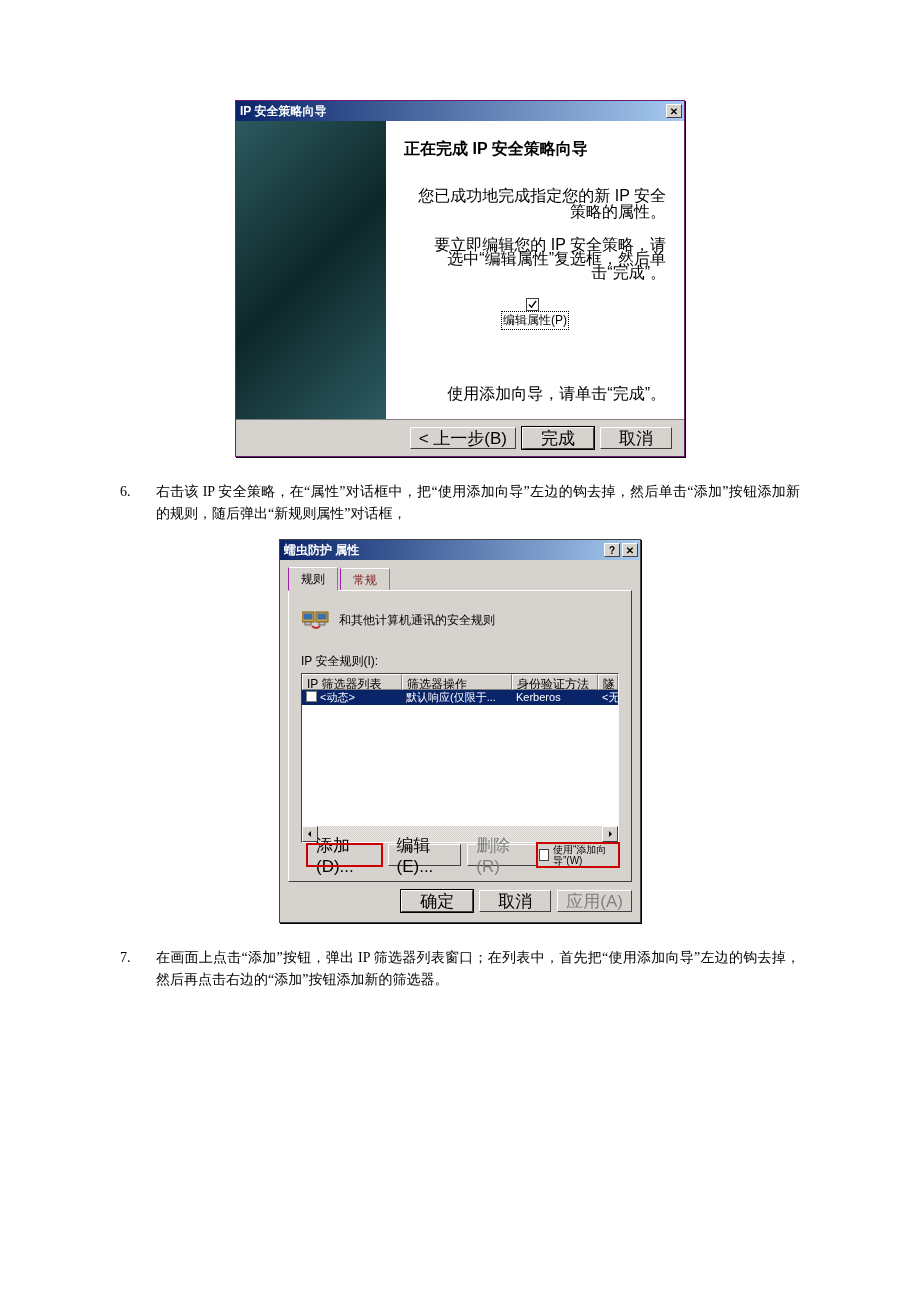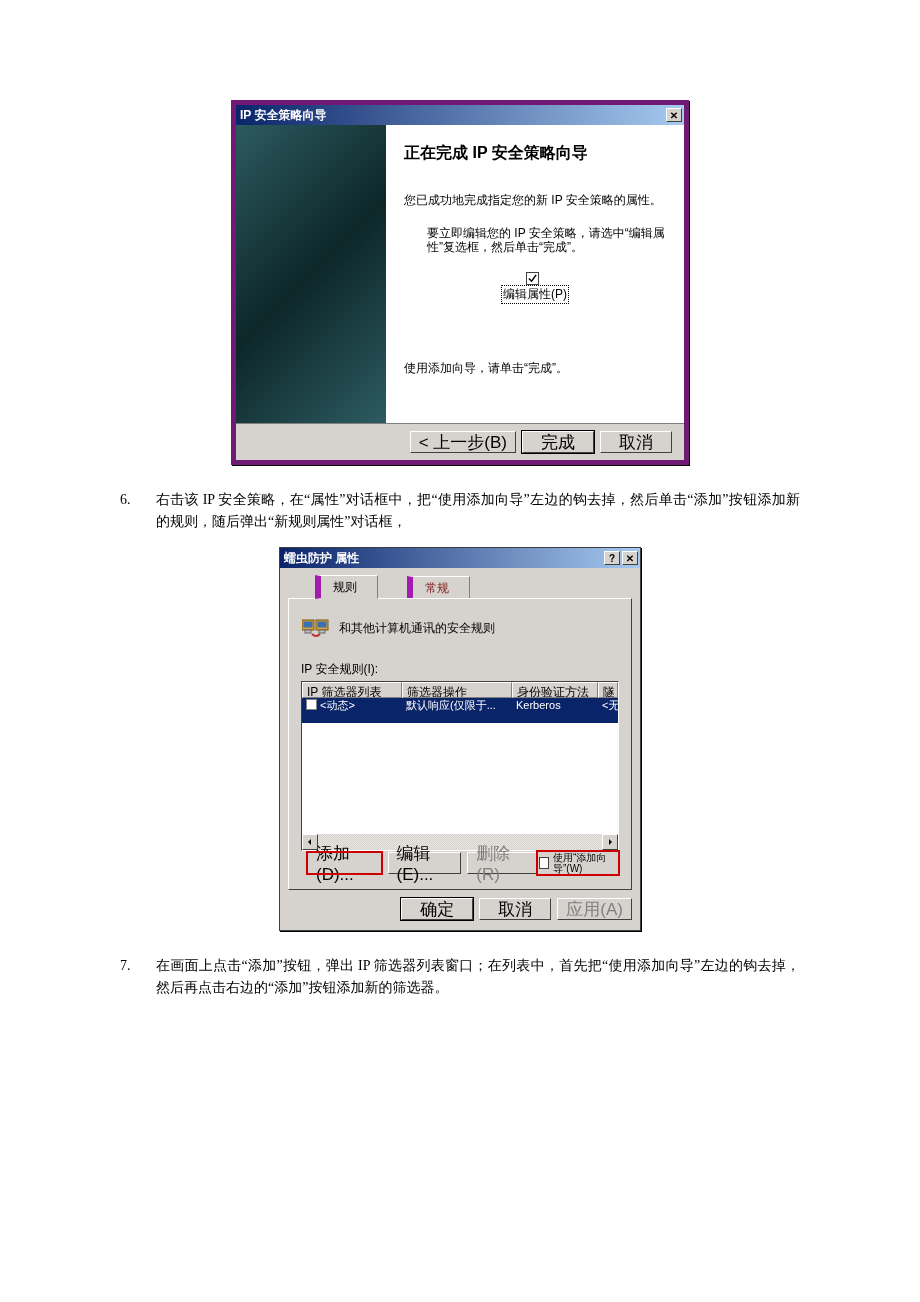--- a/index.html
+++ b/index.html
@@ -18,21 +18,21 @@
   }
   .figure-wrap {
     display: flex;
     justify-content: center;
     width: 100%;
   }
 
   
   .dlg {
     width: 448px;
-    border: 5px solid #701a75;
+    border: 1px solid #701a75;
     background: #d6d3ce;
     font-family: "SimSun", "MS Sans Serif", sans-serif;
     font-size: 12px;
     box-shadow: 1px 1px 0 #000;
   }
   .titlebar {
     height: 20px;
     display: flex;
     align-items: center;
     padding: 0 2px 0 4px;
@@ -73,23 +73,24 @@
     padding: 18px 18px 0 18px;
     box-sizing: border-box;
   }
   .wizard-title {
     font-family: "SimSun","Tahoma",sans-serif;
     font-size: 16px;
     font-weight: bold;
     margin-bottom: 28px;
   }
   .wizard-text {
-    font-size: 12px;
+    font-size: 16px;
     line-height: 16px;
     margin-bottom: 18px;
+    text-align: right;
   }
   .wizard-text.tight { line-height: 14px; margin-left: 23px; }
   .checkbox-row {
     display: flex; align-items: center;
     margin-bottom: 10px;
     flex-direction: column;
   }
   .checkbox-box {
     width: 13px; height: 13px;
     border: 1px solid #404040;
@@ -162,28 +163,27 @@
     font-family: "SimSun","Tahoma",sans-serif;
     font-size: 12px;
     box-shadow: 1px 1px 0 #000;
   }
   .tabs-row {
     display: flex;
     padding: 6px 8px 0 8px;
     gap: 2px;
   }
   .tab {
-    padding: 3px 20px 2px 12px;
-    border-top: 1px solid #fff;
-    border-left: 6px solid #a21caf;
+    padding: 3px 12px 2px 12px;
+    border-top: 1px solid #fff;
+    border-left: 1px solid #a21caf;
     border-right: 1px solid #808080;
     background: #d6d3ce;
     position: relative;
     top: 1px;
-    margin-left: 27px;
   }
   .tab.active {
     border-bottom: 1px solid #d6d3ce;
     z-index: 2;
   }
   .tab.inactive {
     top: 2px;
     color: #7f1d1d;
   }
   .tab-panel {
@@ -235,21 +235,21 @@
     box-sizing: border-box;
     overflow: hidden;
     white-space: nowrap;
   }
   .lv-body {
     flex: 1;
     background: #fff;
   }
   .lv-row {
     display: flex;
-    height: 25px;
+    height: 15px;
   }
   .lv-c {
     padding: 0 4px;
     box-sizing: border-box;
     white-space: nowrap;
     overflow: hidden;
     font-size: 11px;
     line-height: 15px;
   }
   .lv-c.sel {

